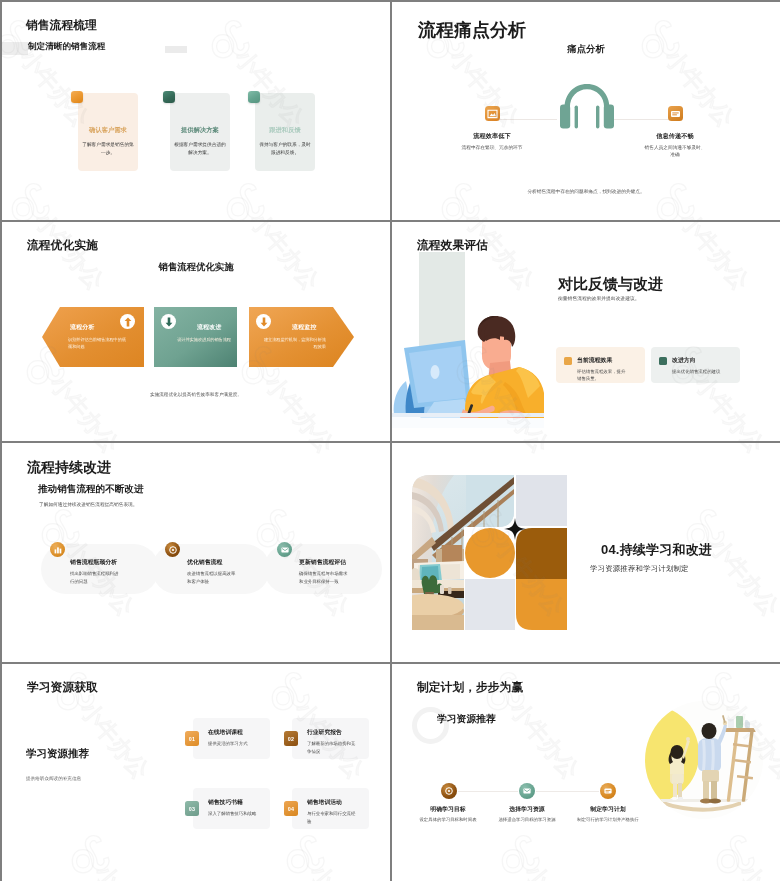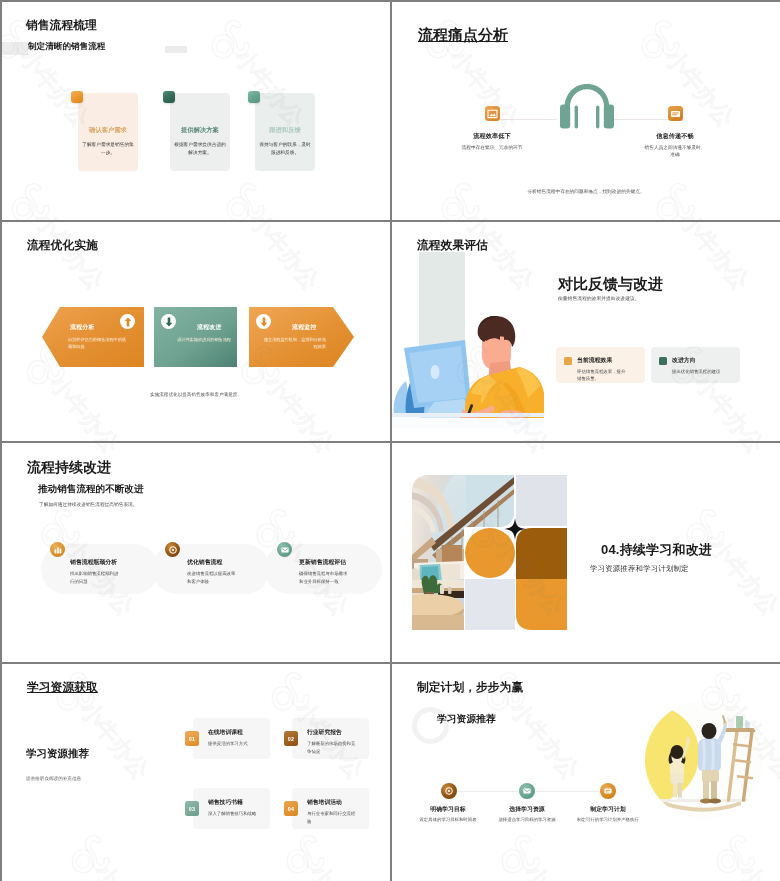--- a/index.html
+++ b/index.html
@@ -28,21 +28,21 @@
   .s1-c1 .chip{background:linear-gradient(150deg,#F3AE57 0%,#ED9A33 45%,#DE8518 100%);}
   .s1-c1 .h{color:#DAA661;}
   .s1-c2{left:168px;background:#EDEFEE;}
   .s1-c2 .chip{background:linear-gradient(150deg,#4C8B76 0%,#356A58 55%,#2C5A4A 100%);}
   .s1-c2 .h{color:#5C8A7A;}
   .s1-c3{left:253px;background:#EAEEEC;}
   .s1-c3 .chip{background:linear-gradient(150deg,#81BCA8 0%,#63A38E 55%,#57947F 100%);}
   .s1-c3 .h{color:#A9CABD;}
 
   
-  .s2-title{left:26px;top:24px;font-size:15px;letter-spacing:0;text-decoration:underline;}
+  .s2-title{left:26px;top:16px;font-size:18px;letter-spacing:0;}
   .s2-h{position:absolute;left:0;right:0;top:41px;text-align:center;font-size:9.4px;font-weight:bold;color:#1c1c1c;}
   .s2-line{position:absolute;top:117px;height:1px;background:#ece7e4;}
   .s2-node{position:absolute;width:100px;text-align:center;}
   .s2-ic{width:15px;height:15px;border-radius:3.5px;margin:0 auto;position:relative;}
   .s2-ic svg{position:absolute;left:2.6px;top:3px;}
   .s2-l{font-size:6.2px;font-weight:bold;color:#1c1c1c;margin-top:11px;letter-spacing:.1px;}
   .s2-b{font-size:4.7px;color:#4a4a4a;line-height:1.6;margin-top:2.5px;padding:0 19px;}
   .s2-foot{position:absolute;left:0;right:0;top:186px;text-align:center;font-size:4.7px;color:#4a4a4a;}
   .s2-hp{position:absolute;left:168px;top:81px;}
 
@@ -75,21 +75,21 @@
   .s5-cir svg{position:absolute;left:3.5px;top:3.5px;}
   .s5-l{position:absolute;top:115px;font-size:5.9px;font-weight:bold;color:#1c1c1c;}
   .s5-b{position:absolute;top:127px;width:50px;font-size:4.4px;color:#4a4a4a;line-height:1.75;}
 
   
   .s6-title{position:absolute;left:209px;top:98px;font-size:13px;font-weight:bold;color:#1c1c1c;letter-spacing:.2px;}
   .s6-sub{position:absolute;left:198px;top:121px;font-size:7.4px;color:#333;letter-spacing:.2px;}
   .s6-col{position:absolute;left:20px;top:32px;width:155px;height:155px;}
 
   
-  .s7-title{left:25px;top:16px;font-size:11.8px;letter-spacing:0;text-decoration:underline;}
+  .s7-title{left:25px;top:16px;font-size:11.8px;letter-spacing:0;}
   .s7-h{position:absolute;left:24px;top:83px;font-size:10.5px;font-weight:bold;color:#1c1c1c;}
   .s7-s{position:absolute;left:24px;top:112px;font-size:4.6px;color:#5a5a5a;}
   .s7-card{position:absolute;width:77px;height:41px;border-radius:4px;background:#f6f6f7;}
   .s7-num{position:absolute;width:14px;height:15px;border-radius:2.5px;color:#fff;font-size:5.4px;font-weight:bold;
           display:flex;align-items:center;justify-content:center;letter-spacing:.2px;}
   .s7-l{position:absolute;font-size:5.8px;font-weight:bold;color:#1c1c1c;}
   .s7-b{position:absolute;width:56px;font-size:4.4px;color:#4a4a4a;line-height:1.75;}
 
   
   .s8-title{left:25px;top:16px;font-size:11.8px;letter-spacing:0;}
@@ -123,20 +123,21 @@
   </div>
   <div class="s1-card s1-c3">
     <div class="chip"></div>
     <div class="h">跟进和反馈</div>
     <div class="b">保持与客户的联系，及时跟进和反馈。</div>
   </div>
 
 </div>
 <div class="slide">
   <div class="stitle s2-title">流程痛点分析</div>
+  <div class="s2-h">痛点分析</div>
   <div class="s2-line" style="left:108px;width:57px;"></div>
   <div class="s2-line" style="left:222px;width:58px;"></div>
   <svg class="s2-hp" width="54" height="46" viewBox="0 0 54 46">
     <path d="M27 1 C13.8 1 4.6 11.4 4.6 24.2 L4.6 30 L9.9 30 L9.9 24.2 C9.9 14.1 17.1 6.3 27 6.3 C36.9 6.3 44.1 14.1 44.1 24.2 L44.1 30 L49.4 30 L49.4 24.2 C49.4 11.4 40.2 1 27 1 Z" fill="#6FA494"></path>
     <rect x="0" y="21.5" width="10.2" height="24" rx="3.2" fill="#6FA494"></rect>
     <rect x="43.8" y="21.5" width="10.2" height="24" rx="3.2" fill="#6FA494"></rect>
     <rect x="14.6" y="22.5" width="3.4" height="23" rx="1.7" fill="#6FA494"></rect>
     <rect x="36" y="22.5" width="3.4" height="23" rx="1.7" fill="#6FA494"></rect>
   </svg>
   <div class="s2-node" style="left:50px;top:104px;">
@@ -157,20 +158,21 @@
               <rect x="2.3" y="5.4" width="4.6" height="0.9" fill="#D98022"></rect>
             </svg>
     </div>
     <div class="s2-l">信息传递不畅</div>
     <div class="s2-b">销售人员之间沟通不够及时、准确</div>
   </div>
   <div class="s2-foot">分析销售流程中存在的问题和痛点，找到改进的关键点。</div>
 </div>
 <div class="slide">
   <div class="stitle s3-title">流程优化实施</div>
+  <div class="s3-h">销售流程优化实施</div>
   <div class="s3-wrap">
     <svg width="388" height="62" viewBox="0 0 388 62" style="position:absolute;left:0;top:0;">
       <defs>
         <linearGradient id="og" x1="0" y1="0" x2="1" y2="1">
           <stop offset="0%" stop-color="#EFA14E"></stop>
                 <stop offset="55%" stop-color="#E38F31"></stop>
                 <stop offset="100%" stop-color="#DD8522"></stop>
         </linearGradient>
         <linearGradient id="gg" x1="0" y1="0" x2="1" y2="1">
           <stop offset="0%" stop-color="#84B3A3"></stop>

